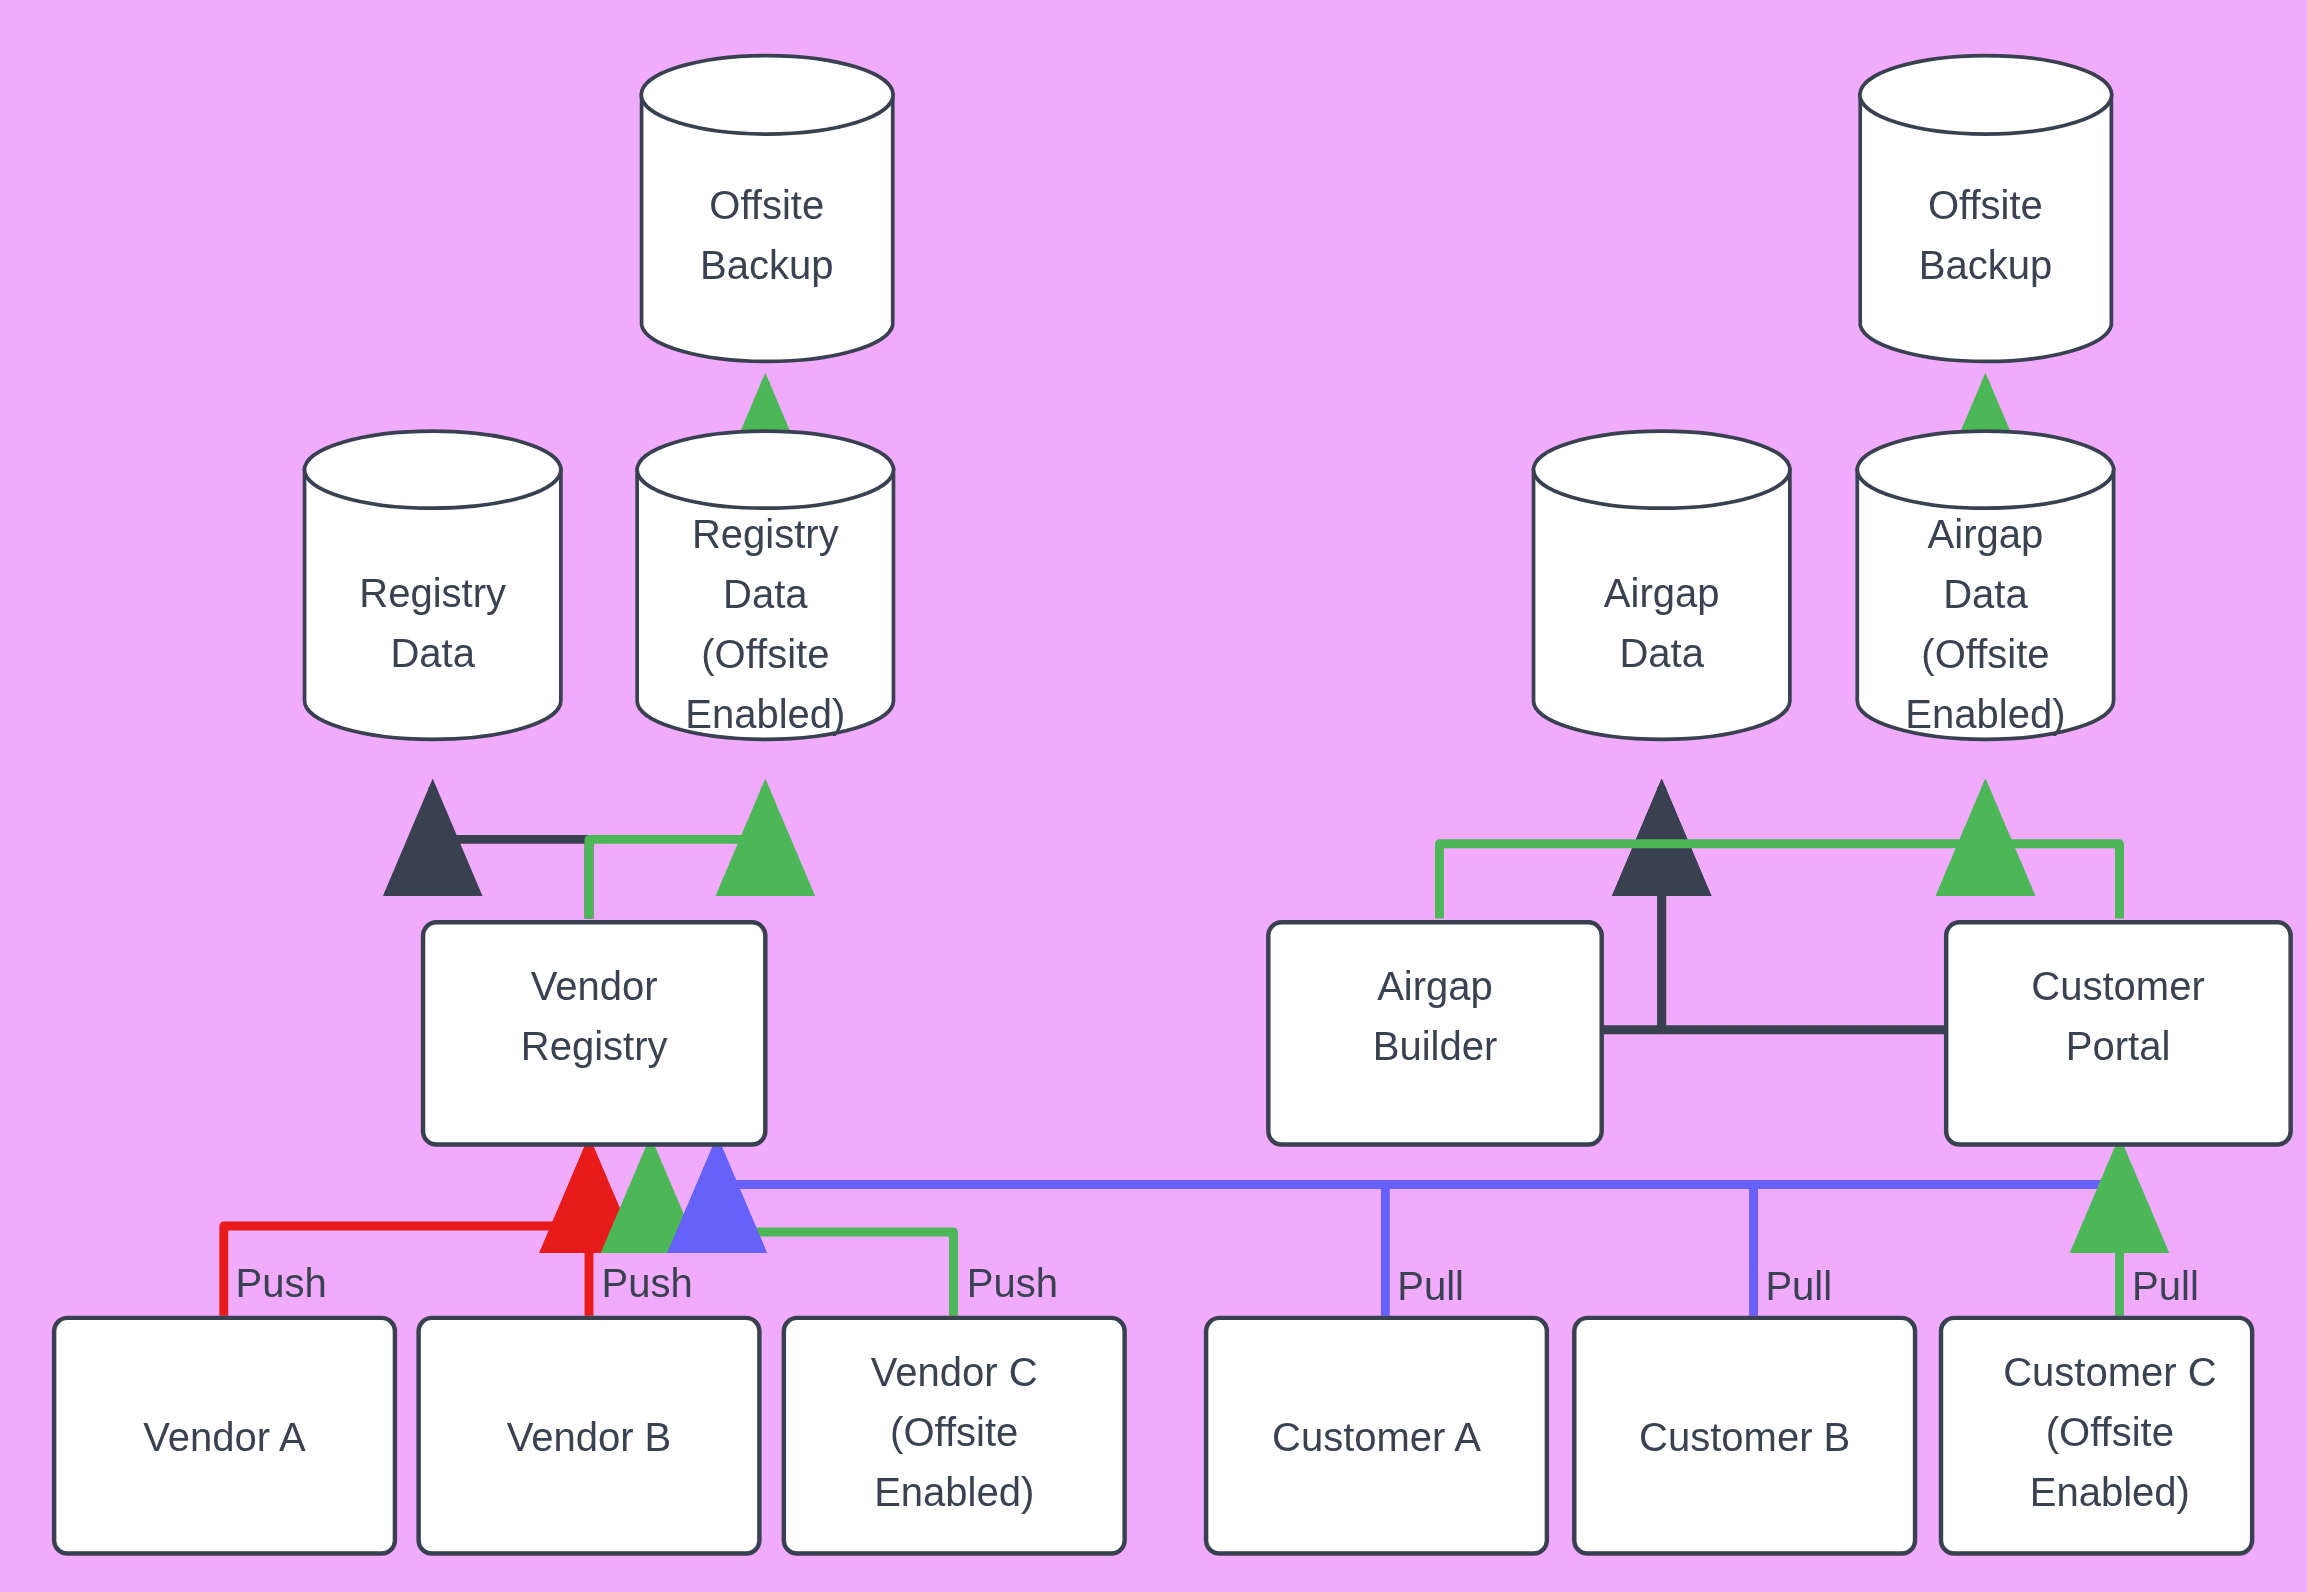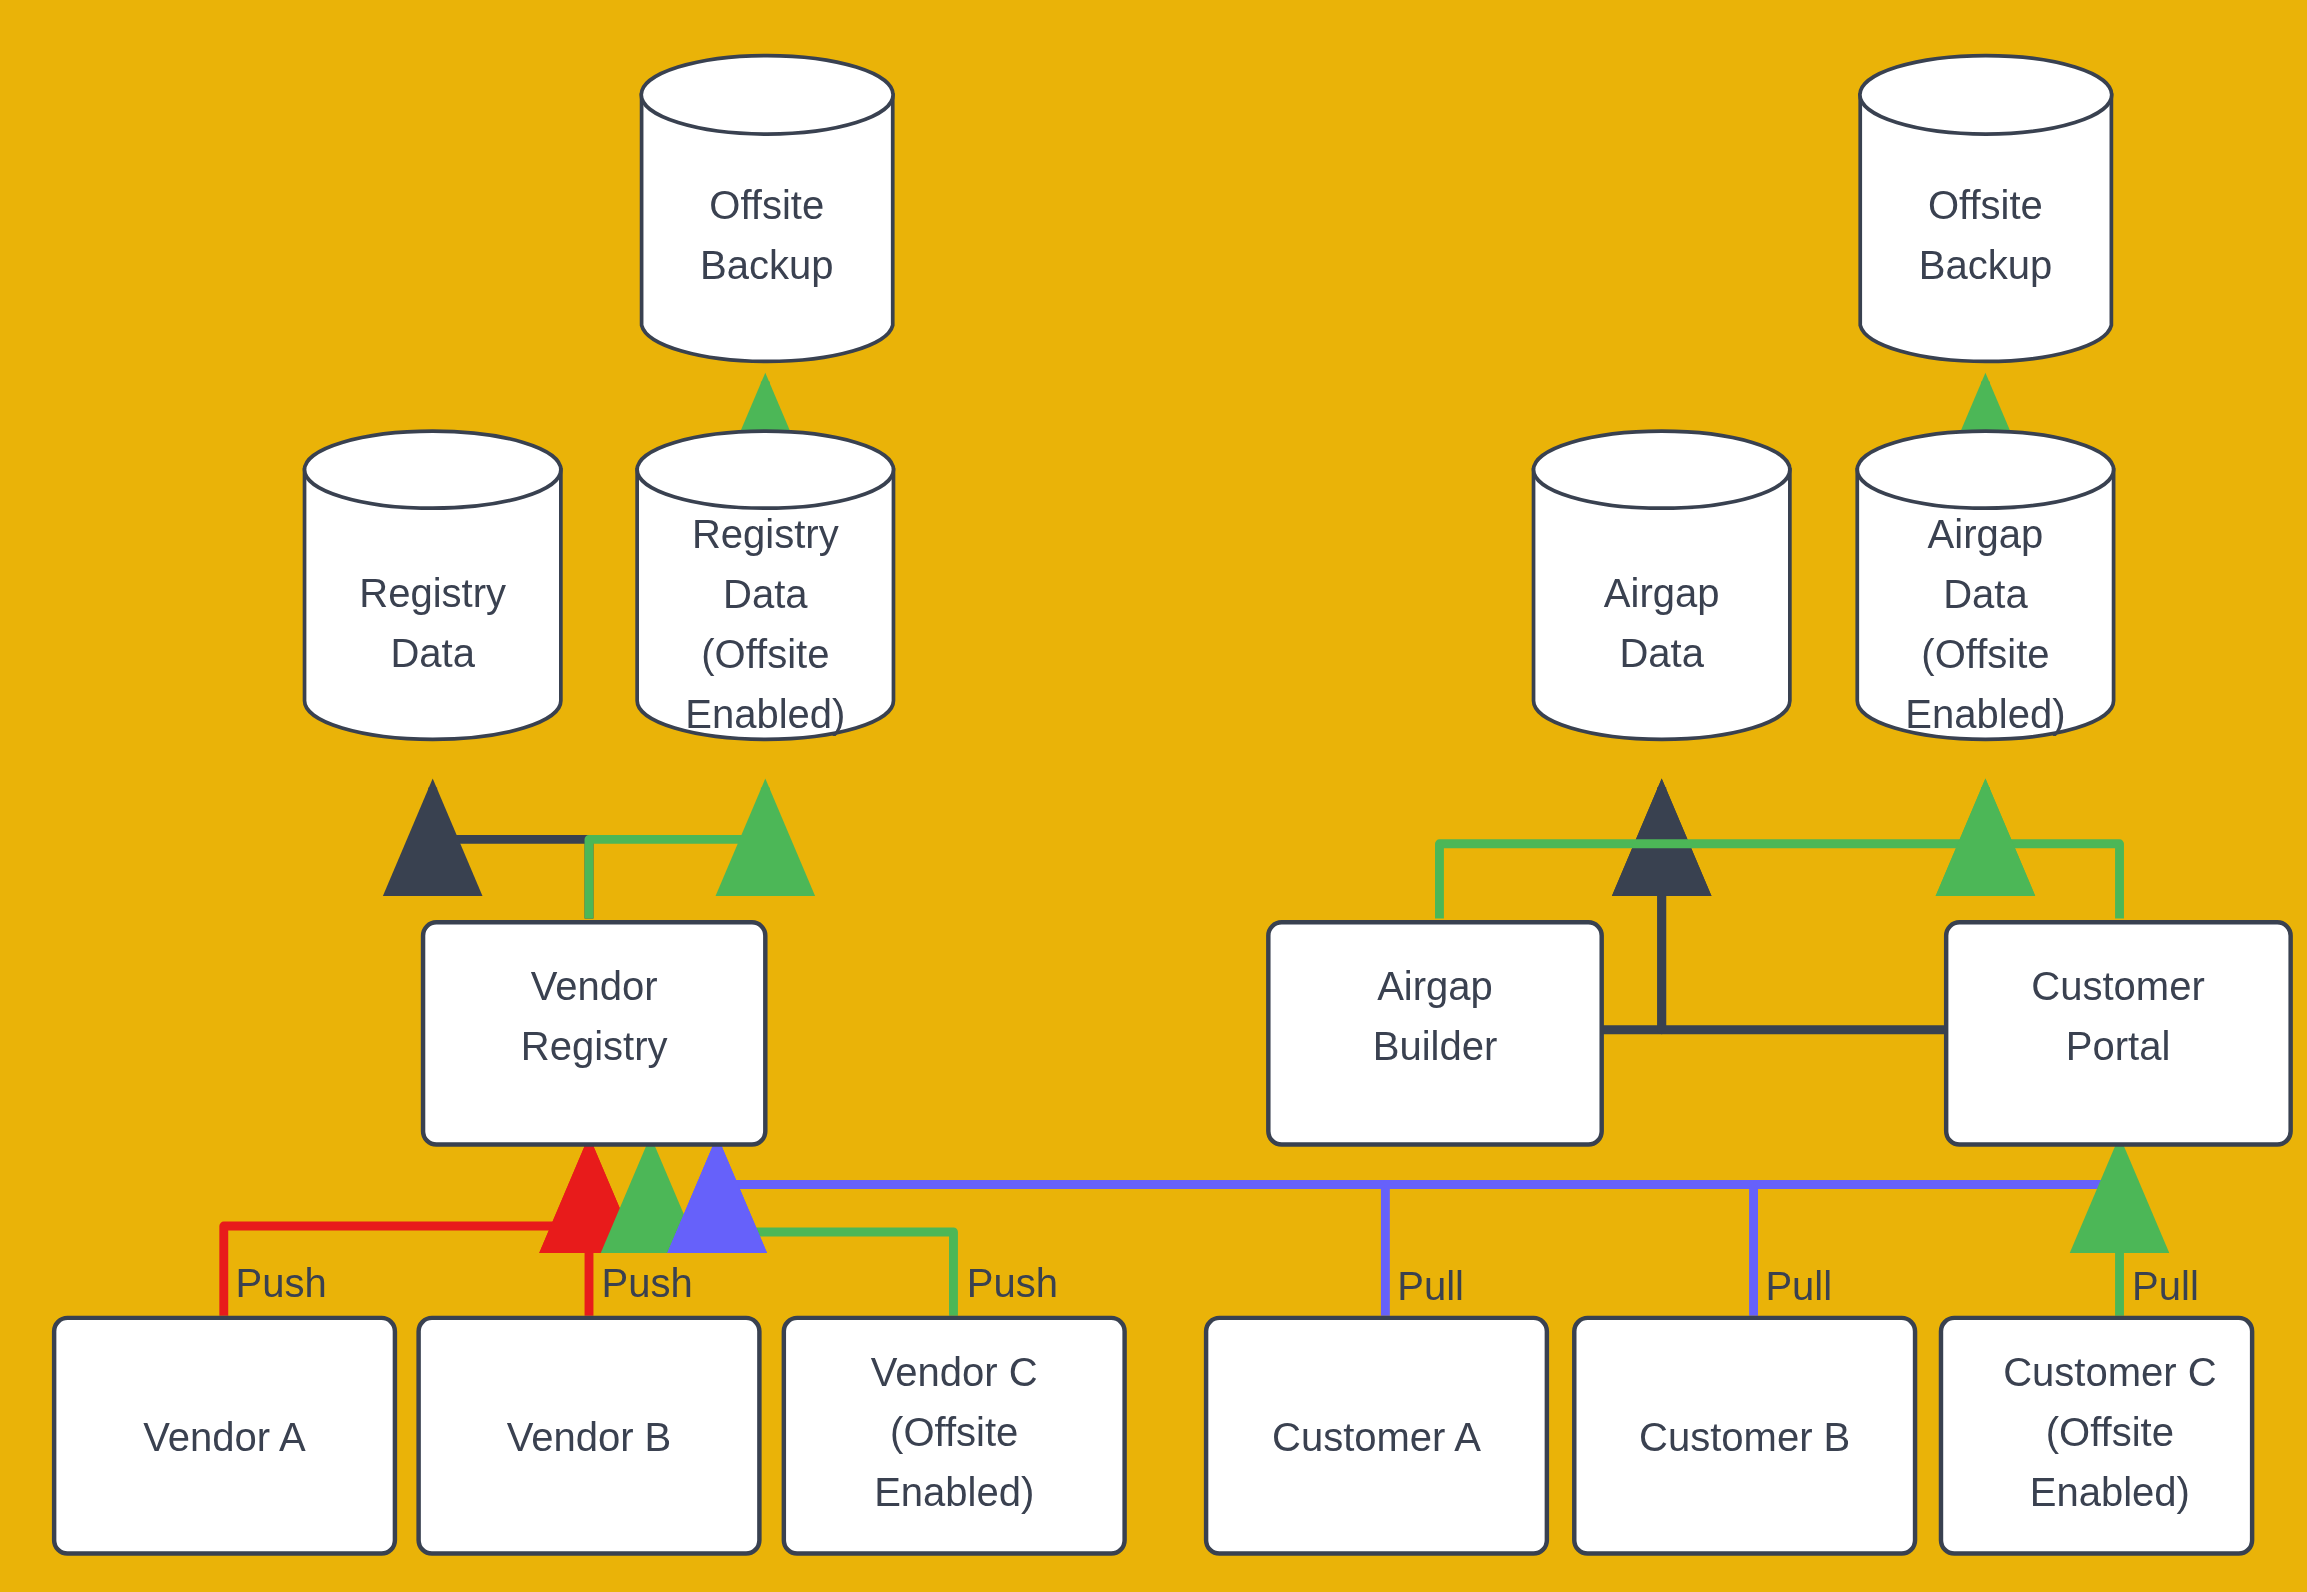--- a/index.html
+++ b/index.html
@@ -10,21 +10,21 @@
   body {
     width: 2307px;
     height: 1592px;
     overflow: hidden;
     font-family: "Liberation Sans", sans-serif;
   }
   #diagram-root {
     position: relative;
     width: 2307px;
     height: 1592px;
-    background: #eab308;
+    background: #f0abfc;
   }
   svg.diagram {
     display: block;
     width: 2307px;
     height: 1592px;
   }
   .node-shape {
     fill: #ffffff;
     stroke: #394150;
     stroke-width: 6;

